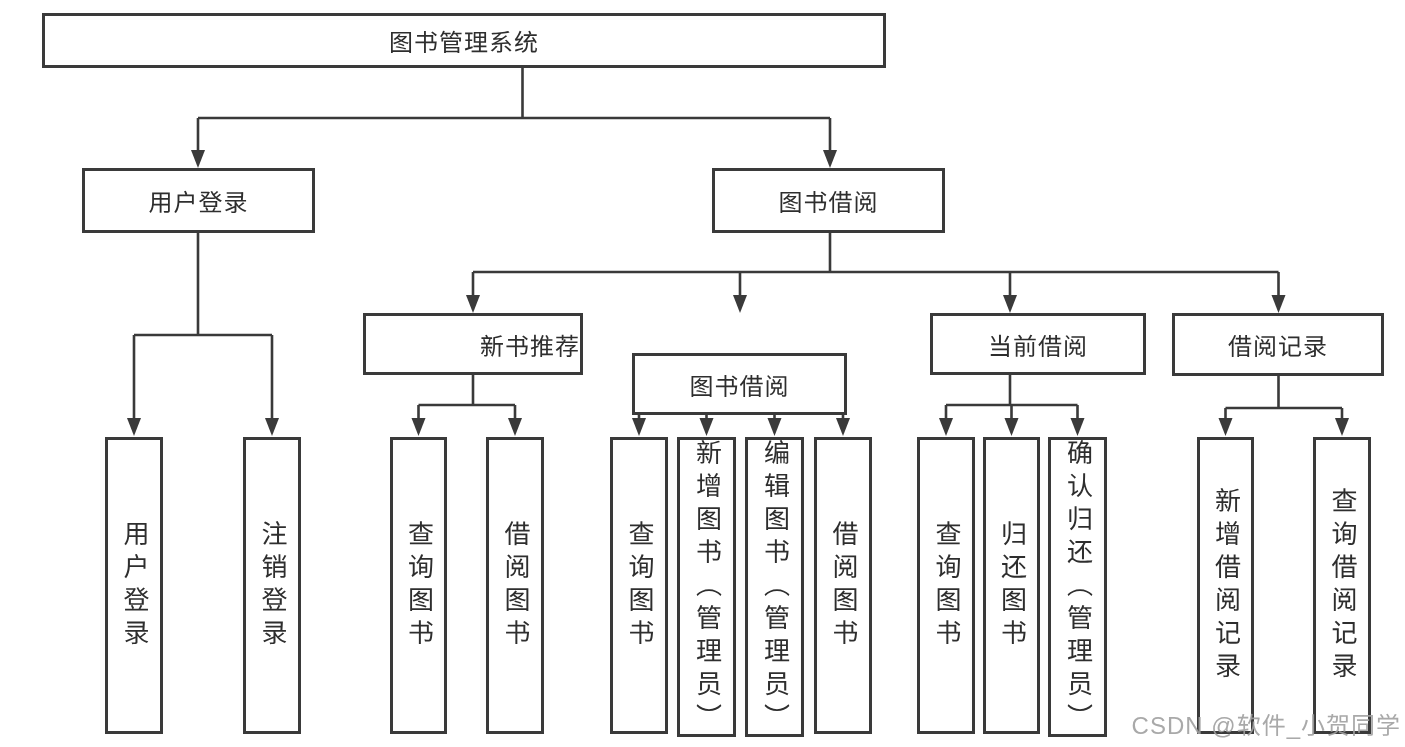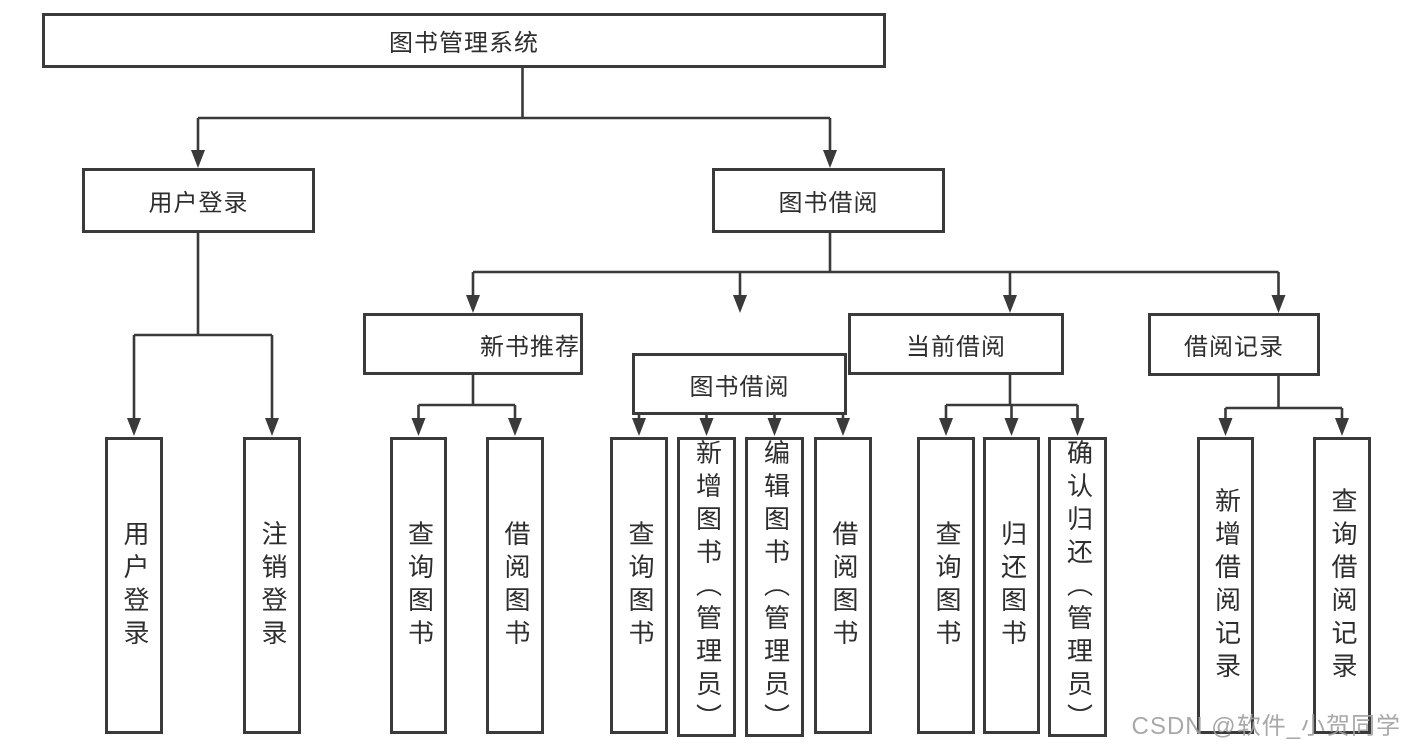--- a/index.html
+++ b/index.html
@@ -91,24 +91,24 @@
   <div class="hbox" style="left:712px;top:168px;width:233px;height:65px;">
     <span>图书借阅</span>
   </div>
 
   <div class="hbox" style="left:363px;top:313px;width:220px;height:62px;justify-content:flex-end;">
     <span>新书推荐</span>
   </div>
   <div class="hbox" style="left:632px;top:313px;width:215px;height:62px;margin-top:40px;">
     <span>图书借阅</span>
   </div>
-  <div class="hbox" style="left:848px;top:313px;width:216px;height:62px;">
+  <div class="hbox" style="left:930px;top:313px;width:216px;height:62px;">
     <span>当前借阅</span>
   </div>
-  <div class="hbox" style="left:1148px;top:313px;width:172px;height:63px;">
+  <div class="hbox" style="left:1172px;top:313px;width:212px;height:63px;">
     <span>借阅记录</span>
   </div>
 
   <div class="vbox" style="left:105px;top:437px;width:58px;height:297px;">
     <span class="vtext">用户登录</span>
   </div>
   <div class="vbox" style="left:243px;top:437px;width:58px;height:297px;">
     <span class="vtext">注销登录</span>
   </div>
 

